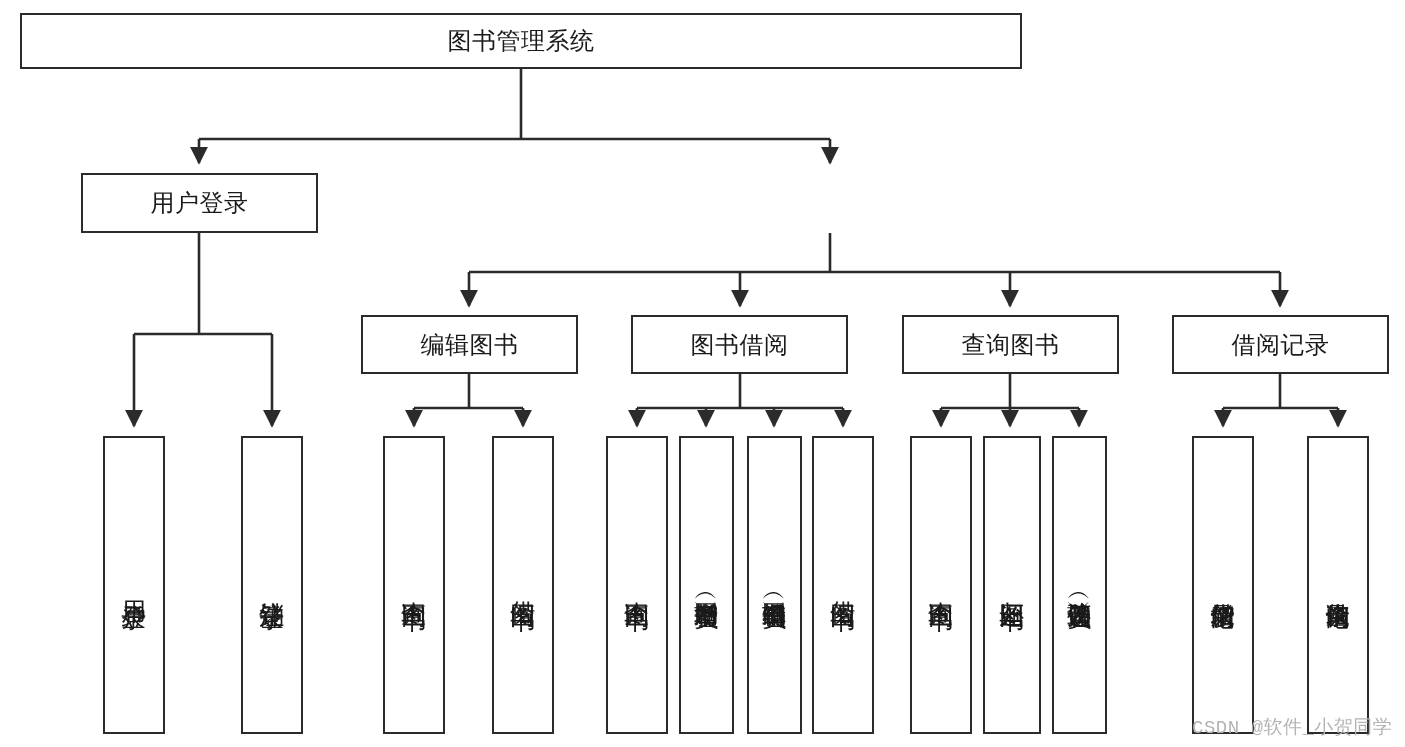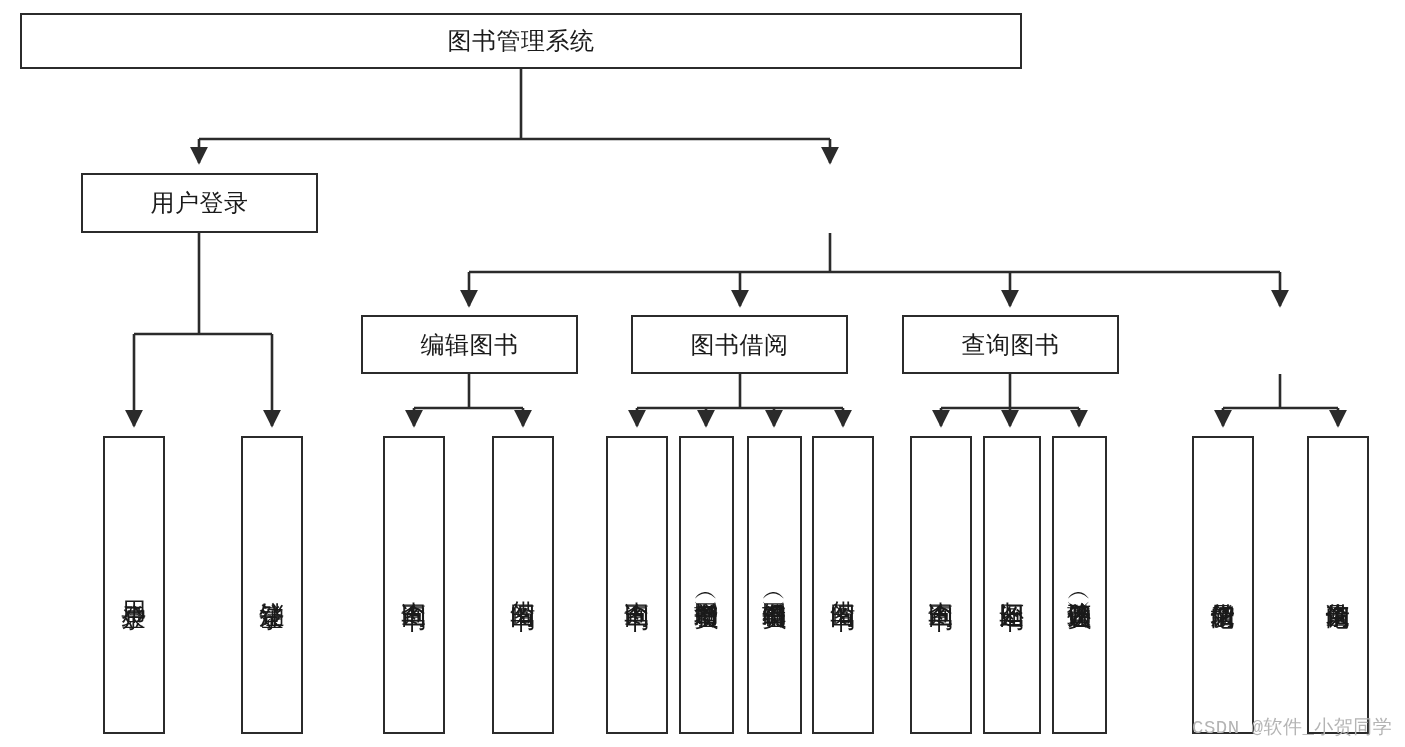--- a/index.html
+++ b/index.html
@@ -150,20 +150,23 @@
   </div>
 
   <div class="node horiz" style="left:631px; top:315px; width:217px; height:59px;align-items:center;">
     <span class="label">图书借阅</span>
   </div>
 
   <div class="node horiz" style="left:902px; top:315px; width:217px; height:59px;">
     <span class="label">查询图书</span>
   </div>
 
+  <div class="node horiz" style="left:1172px; top:315px; width:217px; height:59px;">
+    <span class="label">借阅记录</span>
+  </div>
 
   <div class="node vert" style="left:103px; top:436px; width:62px; height:298px;">
     <span class="label">用户登录</span>
   </div>
 
   <div class="node vert" style="left:241px; top:436px; width:62px; height:298px;">
     <span class="label">注销登录</span>
   </div>
 
   <div class="node vert" style="left:383px; top:436px; width:62px; height:298px;">

